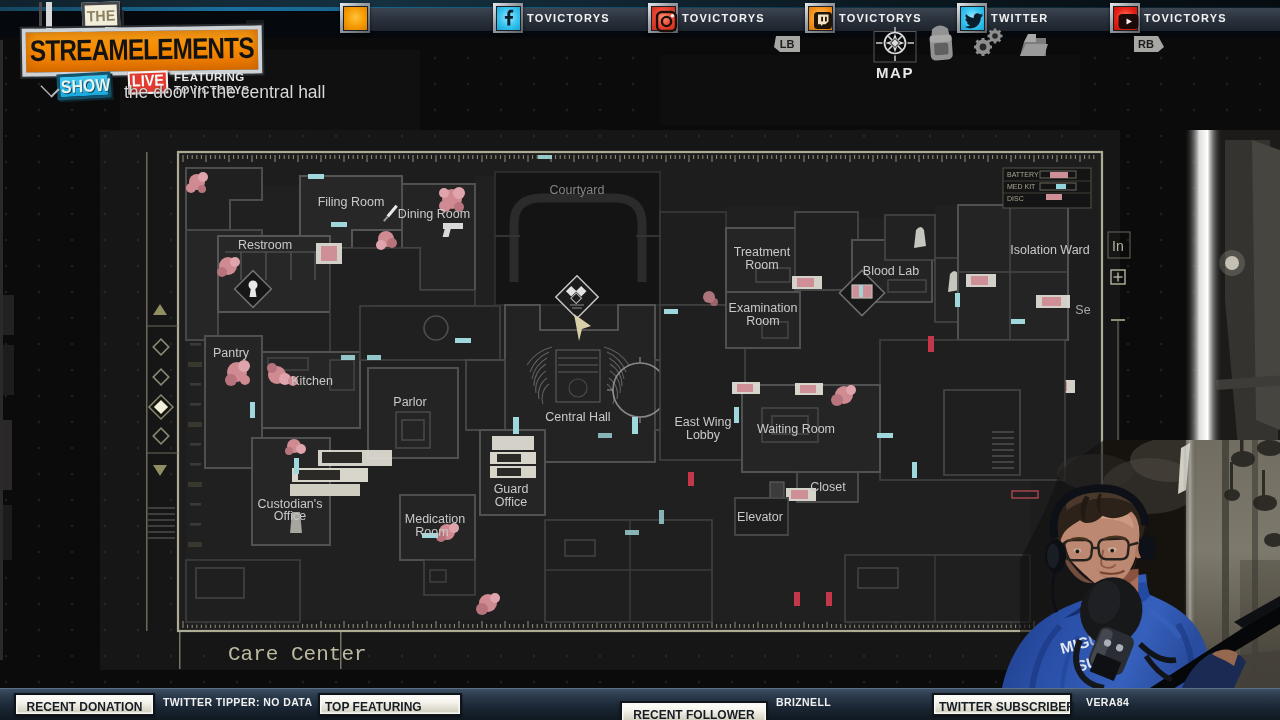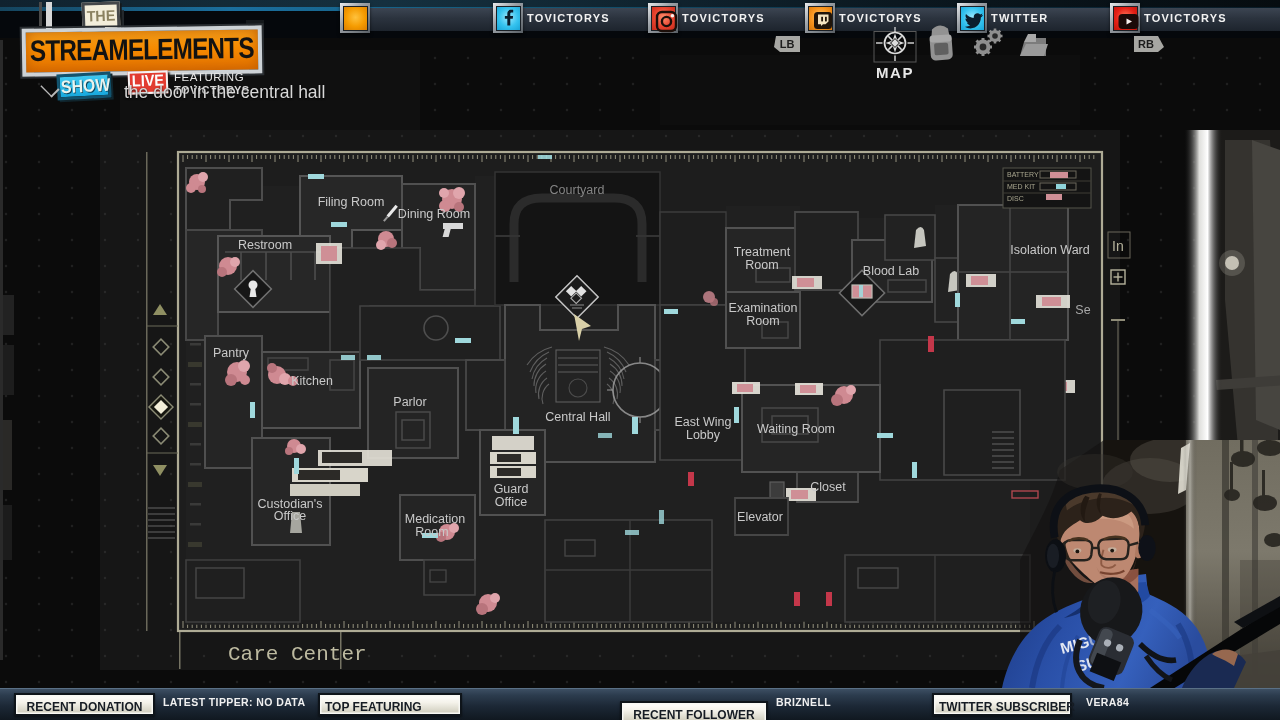--- a/index.html
+++ b/index.html
@@ -1233,37 +1233,37 @@
 
     <div class="abs" style="left:22px;top:27px;width:240px;height:48px;background:linear-gradient(180deg,#f9a61e 0%,#f68a00 45%,#e27100 100%);border:4px solid #cdd2d6;box-shadow:0 0 0 2px #2a2e32, inset 0 0 14px #c35f00;transform:rotate(-0.8deg);"></div>
     <div class="abs" style="left:30px;top:34px;width:300px;height:40px;color:#121212;font-weight:bold;font-size:29.5px;letter-spacing:-1px;white-space:nowrap;transform:rotate(-0.8deg) scaleX(0.825);transform-origin:0 50%;">STREAMELEMENTS</div>
 
     <div class="abs" style="left:57px;top:73px;width:54px;height:26px;background:linear-gradient(180deg,#3fc8f0 0%,#18a8dc 100%);border:3px solid #12536e;box-shadow:2px 2px 0 #10242c;transform:rotate(-3deg);"></div>
     <div class="abs" style="left:58px;top:76px;width:52px;height:24px;color:#eaf4ee;font-weight:bold;font-size:18px;text-align:center;transform:rotate(-3deg) scaleX(0.88);text-shadow:1px 1px 0 #0b4258;">SHOW</div>
 
     <div class="abs" style="left:128px;top:71px;width:40px;height:23px;background:#e23c31;border:2px solid #f3f3f3;box-shadow:2px 2px 2px #101010;transform:rotate(-2deg);"></div>
     <div class="abs" style="left:128px;top:72px;width:40px;height:22px;color:#fdfdfd;font-weight:bold;font-size:16px;text-align:center;transform:rotate(-2deg) scaleX(0.9);">LIVE</div>
 
-    <div class="abs" style="left:174px;top:71px;color:#e8e8e8;font-weight:normal;font-size:11.5px;letter-spacing:0.5px;">FEATURING</div>
+    <div class="abs" style="left:174px;top:71px;color:#e8e8e8;font-weight:bold;font-size:11.5px;letter-spacing:0.5px;">FEATURING</div>
     <div class="abs" style="left:174px;top:84px;color:#dadada;font-weight:bold;font-size:11px;letter-spacing:0.5px;">TOVICTORYS</div>
   </div>
 
   <div class="abs" id="quest" style="left:0;top:0;width:600px;height:140px;color:#d2d2d2;">
 
     <div class="abs" style="left:42px;top:80px;width:16px;height:16px;border-right:2.5px solid #b9b9b9;border-bottom:2.5px solid #b9b9b9;transform:rotate(45deg) scaleY(0.7);"></div>
 
     <div class="abs" style="left:124px;top:82px;font-size:17.5px;color:#d8d8d8;text-shadow:0 1px 2px #000;">the door in the central hall</div>
 
   </div>
 
   <div class="abs" id="bottombar" style="left:0;top:688px;width:1280px;height:32px;background:linear-gradient(180deg,#3d4f63 0%,#2c3c4e 20%,#1c2836 55%,#101820 100%);border-top:1px solid #5a7086;">
 
     <div class="abs bbox" style="left:14px;top:4px;width:141px;">RECENT DONATION</div>
 
-    <div class="abs btxt" style="left:163px;top:0px;">LATEST TIPPER: NO DATA</div>
+    <div class="abs btxt" style="left:163px;top:0px;">TWITTER TIPPER: NO DATA</div>
 
     <div class="abs bbox" style="left:318px;top:4px;width:144px;text-align:left;">TOP FEATURING</div>
 
     <div class="abs btxt" style="left:472px;top:0px;margin-top:23px;">TOP TIPPER</div>
 
     <div class="abs bbox" style="left:620px;top:12px;width:148px;">RECENT FOLLOWER</div>
 
     <div class="abs btxt" style="left:776px;top:0px;">BRIZNELL</div>
 
     <div class="abs bbox" style="left:932px;top:4px;width:140px;">TWITTER SUBSCRIBER</div>

